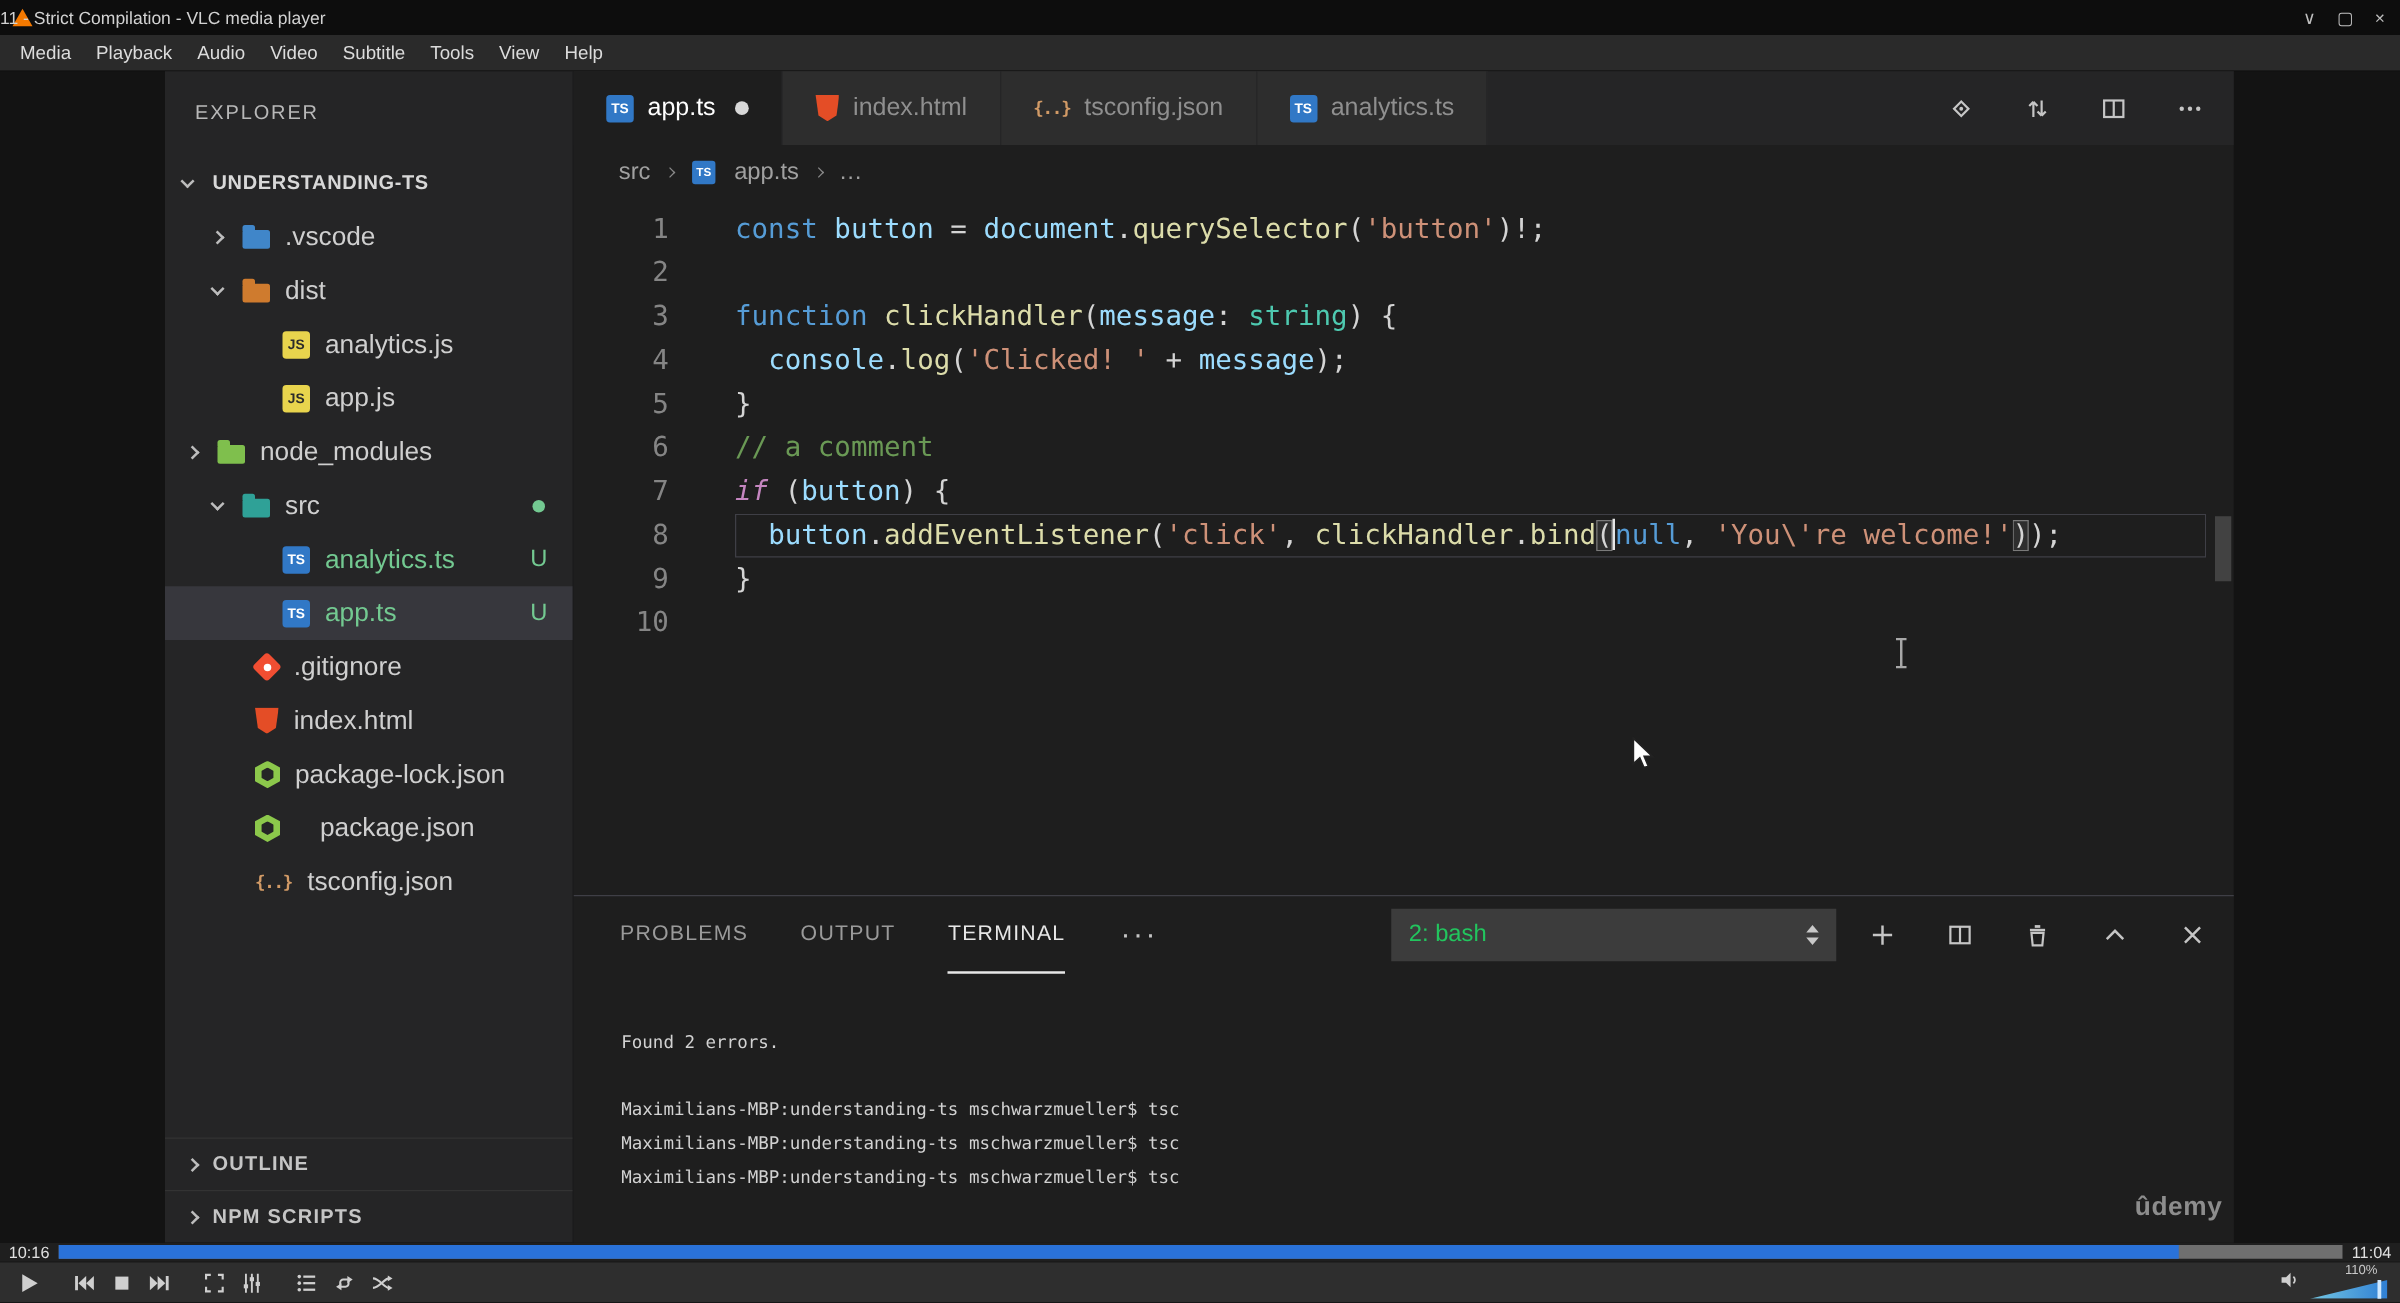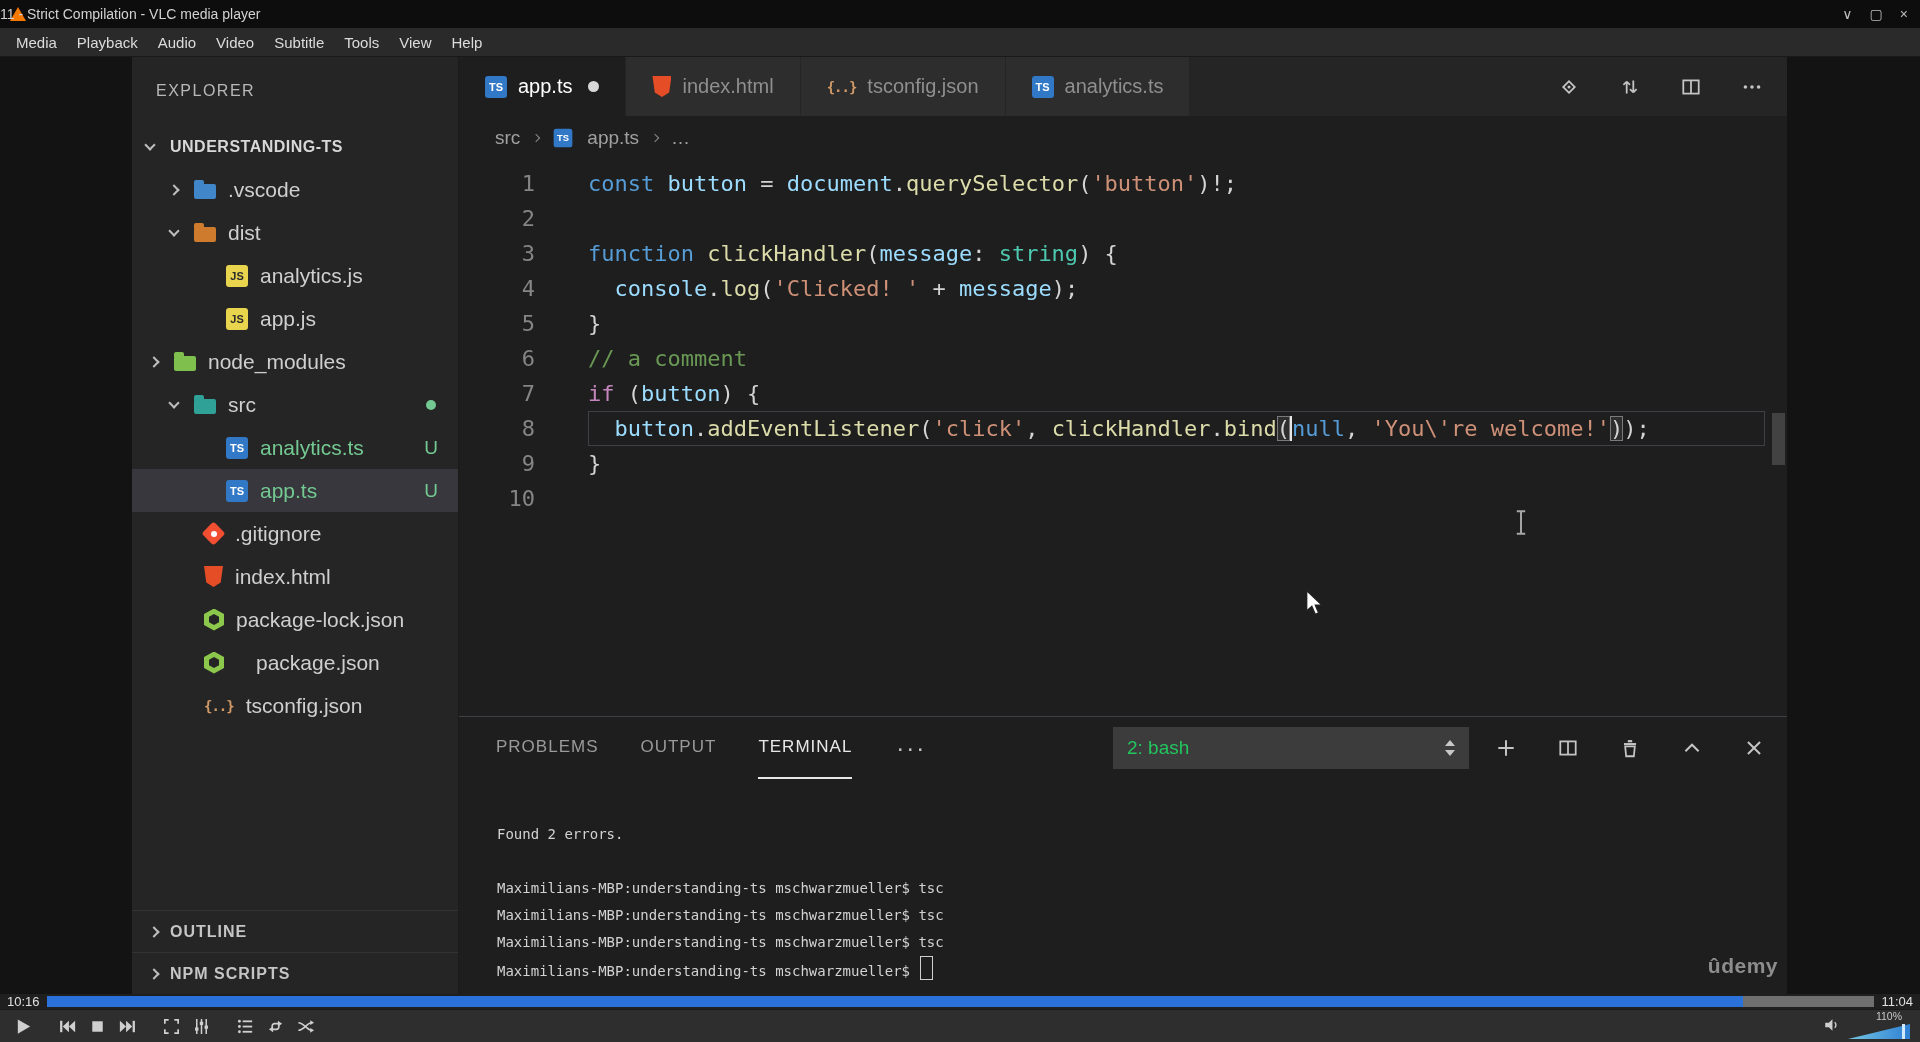--- a/index.html
+++ b/index.html
@@ -72,21 +72,21 @@
   .eicon { width:22px; height:22px; display:flex; align-items:center; justify-content:center; }
 
   .breadcrumb { height:44px; flex:none; display:flex; align-items:center; gap:13px; padding-left:36px; font-size:19px; color:#a0a0a0; }
   .breadcrumb .ficon { margin-right:0; transform:scale(.85); }
 
   .code { flex:1; padding-top:6px; font-family:"DejaVu Sans Mono",monospace; font-size:22px; position:relative; overflow:hidden; }
   .line { display:flex; height:35px; line-height:35px; }
   .lnum { width:76px; text-align:right; color:#858585; flex:none; }
   .ltxt { margin-left:53px; margin-right:22px; flex:1; white-space:pre; min-height:35px; }
   .line.cur .ltxt { box-shadow: inset 0 0 0 1px #3f3f46; }
-  .tok-kw { color:#569CD6; } .tok-ctrl { color:#C586C0; } .tok-var { color:#9CDCFE; }
+  .tok-kw { color:#569CD6; } .tok-ctrl { color:#C586C0;font-style:italic; } .tok-var { color:#9CDCFE; }
   .tok-fn { color:#DCDCAA; } .tok-str { color:#CE9178; } .tok-type { color:#4EC9B0; }
   .tok-com { color:#6A9955; } .tok-fg { color:#D4D4D4; }
   .tok-hl { color:#D4D4D4; box-shadow: inset 0 0 0 1px #7a7a7a; background:rgba(90,90,90,.28); }
   .caret { display:inline-block; width:2px; height:25px; background:#e6e6e6; vertical-align:-5px; }
   .scrollthumb { position:absolute; right:2px; top:253px; width:13px; height:52px; background:rgba(121,121,121,.4); }
 
   
   .panel { height:278px; flex:none; border-top:1px solid #3f3f46; background:#1e1e1e; display:flex; flex-direction:column; }
   .panel-head { height:62px; flex:none; display:flex; align-items:center; padding:0 22px 0 37px; }
   .ptab { margin-right:42px; height:100%; display:flex; align-items:center; font-size:17px; letter-spacing:1px; color:#9a9a9a; border-bottom:2px solid transparent; cursor:default; }
@@ -386,21 +386,20 @@
                 </svg>
             </span>
           </div>
         </div>
         <div class="term">
             <div class="tline">Found 2 errors.</div>
             <div class="tline"></div>
             <div class="tline">Maximilians-MBP:understanding-ts mschwarzmueller$ tsc</div>
             <div class="tline">Maximilians-MBP:understanding-ts mschwarzmueller$ tsc</div>
             <div class="tline">Maximilians-MBP:understanding-ts mschwarzmueller$ tsc</div>
-            <div class="tline">Maximilians-MBP:understanding-ts mschwarzmueller$ <span class="tcursor"></span></div>
           </div>
       </div>
 
     </div>
   </div>
 
   <div class="watermark">ûdemy</div>
 
   <div class="mouse">
     <svg width="22" height="28" viewBox="0 0 12 19">

